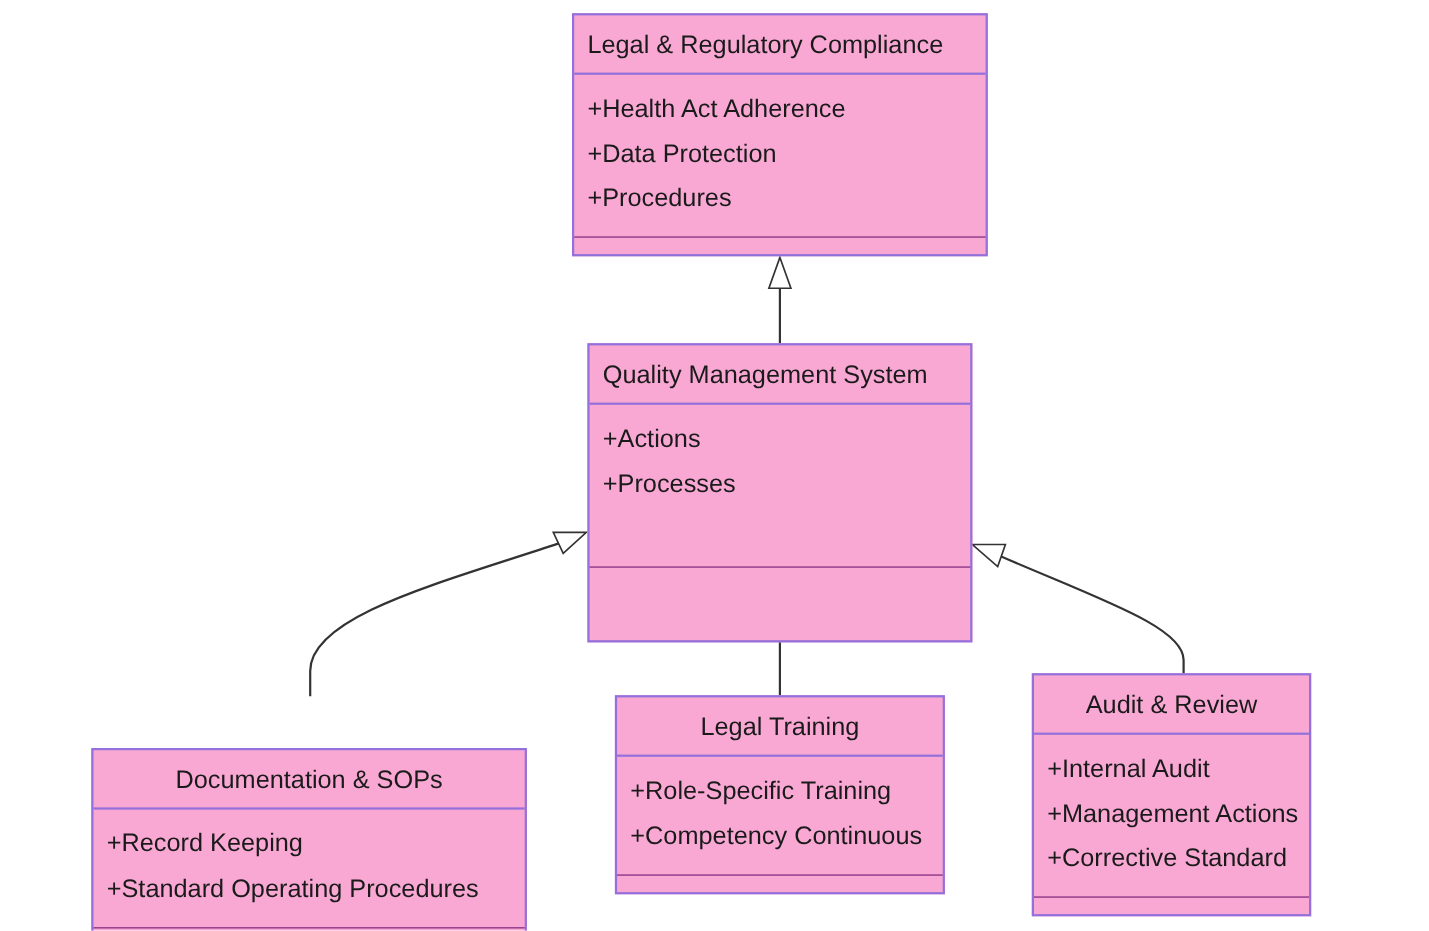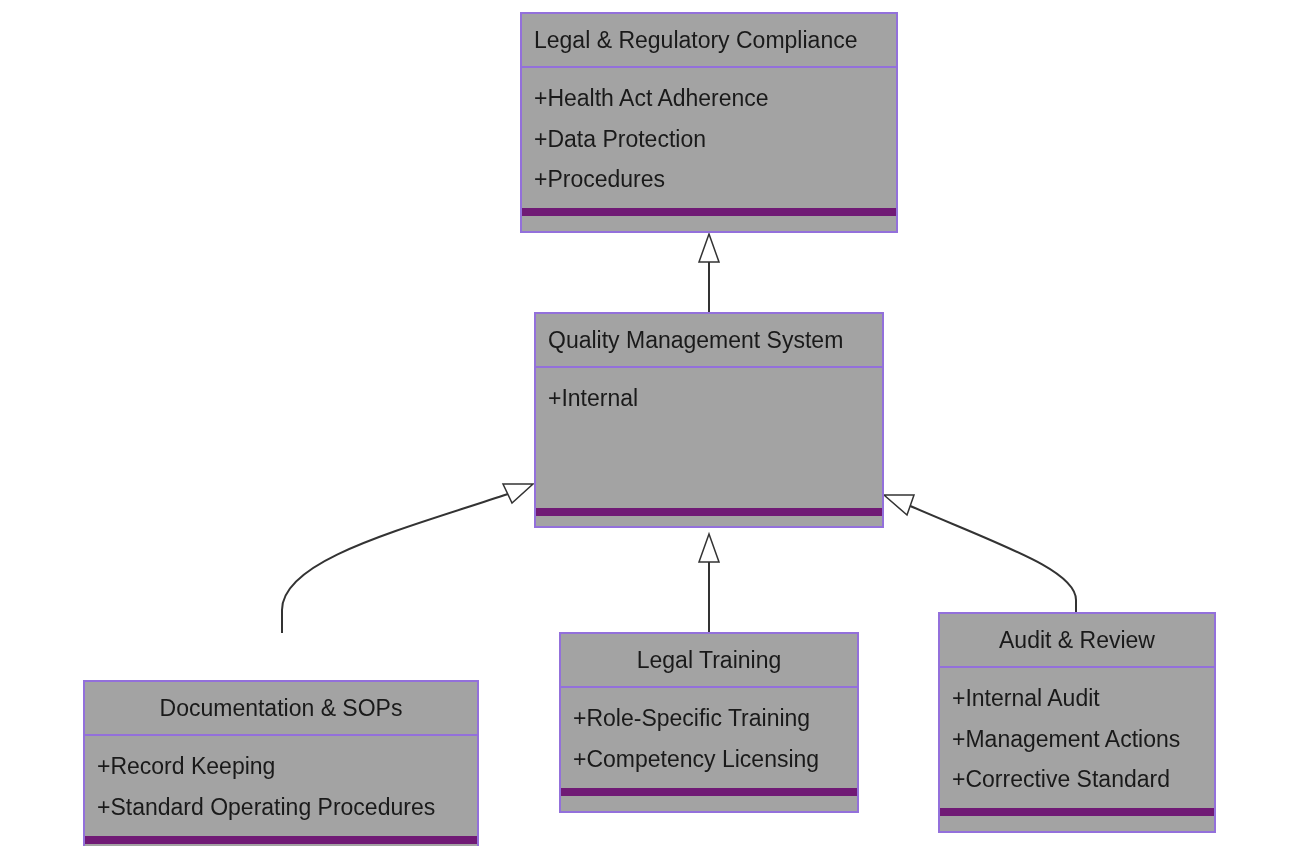--- a/index.html
+++ b/index.html
@@ -1,34 +1,34 @@
 <!DOCTYPE html>
 <html><head>
 <meta charset="utf-8">
 <style>
   html, body { margin: 0; padding: 0; background: #ffffff; }
   body { width: 1299px; height: 846px; position: relative; overflow: hidden;
          font-family: "Liberation Sans", "DejaVu Sans", sans-serif; color: #1a1a1a; }
   #edges { position: absolute; left: 0; top: 0; width: 1299px; height: 846px; }
-  .cls { position: absolute; box-sizing: border-box; background: #a3a3a3;
+  .cls { position: absolute; box-sizing: border-box; background: #f9a8d4;
          border: 2px solid #9370db; }
   .cls .title { box-sizing: border-box; height: 54px; border-bottom: 2px solid #9370db;
          display: flex; align-items: center; justify-content: center;
          font-size: 23px; white-space: nowrap; }
-  .cls .attrs { box-sizing: border-box; border-bottom: 8px solid #701a75;
+  .cls .attrs { box-sizing: border-box; border-bottom: 1px solid #701a75;
          padding: 10px 0 0 12px; }
   .cls .attr { font-size: 23px; height: 40.5px; line-height: 40px; white-space: nowrap; }
   .cls .methods { height: 16px; }
   #c-legal { left: 520px; top: 12px; width: 378px; height: 221px; }
   #c-legal .title { justify-content: flex-start; padding-left: 12px; }
-  #c-qms { left: 534px; top: 312px; width: 350px; height: 216px; }
+  #c-qms { left: 534px; top: 312px; width: 350px; height: 272px; }
   #c-qms .title { justify-content: flex-start; padding-left: 12px; }
   #c-doc { left: 83px; top: 632px; width: 396px; height: 181px; margin-top: 48px; }
   #c-staff { left: 559px; top: 632px; width: 300px; height: 181px; }
-  #c-audit { left: 938px; top: 612px; width: 278px; height: 221px; }
+  #c-audit { left: 938px; top: 612px; width: 254px; height: 221px; }
   #c-legal .attrs, #c-qms .attrs, #c-audit .attrs { height: 148px; }
   #c-doc .attrs, #c-staff .attrs { height: 108px; }
 </style>
 </head>
 <body>
 
 <svg id="edges" viewBox="0 0 1299 846">
   <g fill="none" stroke="#333333" stroke-width="2">
     <path d="M709 313 L709 262"></path>
     <path d="M282 633 L282 610 C282 560 400 530 508 494"></path>
@@ -49,39 +49,40 @@
     <div class="attr">+Health Act Adherence</div>
     <div class="attr">+Data Protection</div>
     <div class="attr">+Procedures</div>
   </div>
   <div class="methods"></div>
 </div>
 
 <div class="cls" id="c-qms">
   <div class="title">Quality Management System</div>
   <div class="attrs">
-    <div class="attr">+Internal</div>
+    <div class="attr">+Actions</div>
+    <div class="attr">+Processes</div>
   </div>
   <div class="methods"></div>
 </div>
 
 <div class="cls" id="c-doc">
   <div class="title">Documentation &amp; SOPs</div>
   <div class="attrs">
     <div class="attr">+Record Keeping</div>
     <div class="attr">+Standard Operating Procedures</div>
   </div>
   <div class="methods"></div>
 </div>
 
 <div class="cls" id="c-staff">
   <div class="title">Legal Training</div>
   <div class="attrs">
     <div class="attr">+Role-Specific Training</div>
-    <div class="attr">+Competency Licensing</div>
+    <div class="attr">+Competency Continuous</div>
   </div>
   <div class="methods"></div>
 </div>
 
 <div class="cls" id="c-audit">
   <div class="title">Audit &amp; Review</div>
   <div class="attrs">
     <div class="attr">+Internal Audit</div>
     <div class="attr">+Management Actions</div>
     <div class="attr">+Corrective Standard</div>

